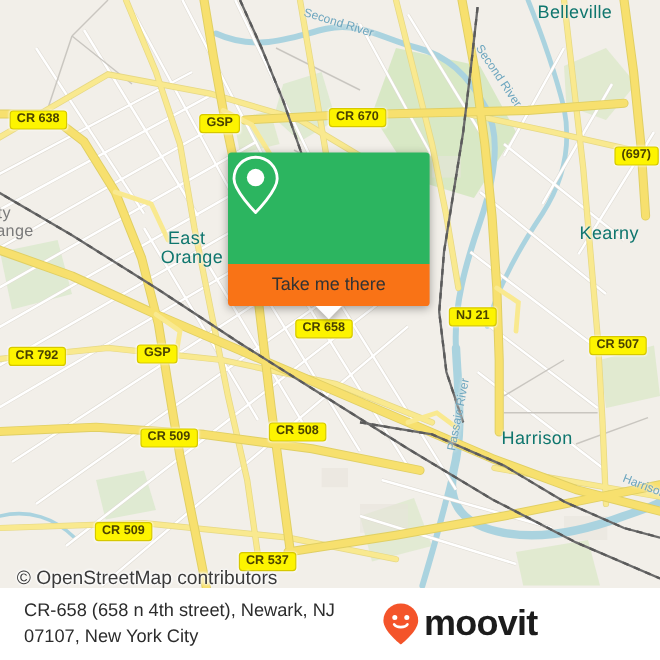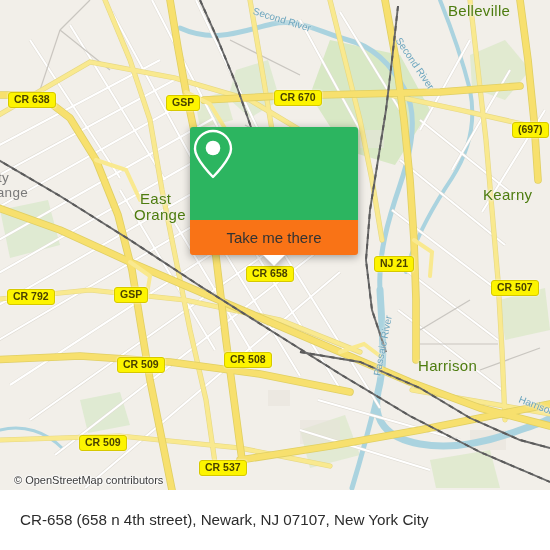--- a/index.html
+++ b/index.html
@@ -12,21 +12,21 @@
 
   
   .map{position:absolute;left:0;top:0;width:550px;height:490px;overflow:hidden;
        background:#f2efe9;}
   .map svg{position:absolute;left:0;top:0;}
 
   
   .place{position:absolute;color:#7d7d7d;font-weight:400;letter-spacing:.3px;
          text-shadow:0 0 3px #f2efe9,0 0 3px #f2efe9,0 0 2px #f2efe9;white-space:pre;}
   .place.city-lg{font-size:19px;color:#6f6f6f;}
-  .place.city-md{font-size:15px;color:#4d7c0f;}
+  .place.city-md{font-size:15px;color:#0f766e;}
   .place.city-sm{font-size:13.5px;color:#7a7a7a;}
 
   
   .waterlabel{position:absolute;color:#6da6bf;font-size:10px;font-style:normal;
               white-space:pre;text-shadow:0 0 3px #f2efe9,0 0 3px #f2efe9;}
 
   
   .shield{position:absolute;background:#fdf400;border:1.6px solid #d6c800;
           border-radius:3px;color:#4a4200;font-size:10.5px;font-weight:700;
           padding:1px 5px 2px;line-height:11px;white-space:nowrap;
@@ -40,21 +40,21 @@
   .card-top{background:#2cb560;height:93px;border-radius:3px 3px 0 0;
             display:flex;align-items:center;justify-content:center;}
   .card-btn{background:#f97316;height:35px;border-radius:0 0 3px 3px;
             display:flex;align-items:center;justify-content:center;
             color:#333;font-size:15px;cursor:pointer;}
   .card-tail{position:absolute;left:50%;top:128px;transform:translateX(-50%);
              width:0;height:0;border-left:11px solid transparent;
              border-right:11px solid transparent;border-top:11px solid #fdfdfd;}
 
   
-  .osm-credit{position:absolute;left:14px;top:474px;font-size:11px;color:#3b3b3b;
+  .osm-credit{position:absolute;left:14px;top:474px;font-size:16px;color:#3b3b3b;
               text-shadow:0 0 3px #fff,0 0 3px #fff,0 0 3px #fff,0 0 2px #fff;
               white-space:nowrap;z-index:6;}
   .footer{position:absolute;left:0;top:490px;width:464px;height:60px;
           background:rgba(255,255,255,.93);display:flex;align-items:center;
           z-index:5;justify-content:center;}
   .footer-text{flex:1;padding:0 16px 0 20px;font-size:15.2px;color:#2c2c2c;
                line-height:22px;}
   .footer-logo{display:flex;align-items:center;padding-right:16px;gap:3px;}
   .logo-word{font-size:30px;font-weight:700;color:#1c1c1c;letter-spacing:-.6px;
              line-height:30px;}
@@ -301,15 +301,24 @@
         <span>Take me there</span>
       </div>
       <div class="card-tail"></div>
     </div>
   </div>
 
   <div class="osm-credit">© OpenStreetMap contributors</div>
 
   <div class="footer">
     <div class="footer-text">CR-658 (658 n 4th street), Newark, NJ 07107, New York City</div>
+    <div class="footer-logo">
+      <svg width="32" height="36" viewBox="0 0 32 36">
+        <path d="M16 1 C8 1 1.5 7.4 1.5 15.2 C1.5 24 16 35 16 35 C16 35 30.5 24 30.5 15.2 C30.5 7.4 24 1 16 1 Z" fill="#f4542a"></path>
+        <circle cx="11" cy="12.5" r="2.1" fill="#ffffff"></circle>
+        <circle cx="21" cy="12.5" r="2.1" fill="#ffffff"></circle>
+        <path d="M10.4 18.2 C12.3 21.4 19.7 21.4 21.6 18.2" fill="none" stroke="#ffffff" stroke-width="2.1" stroke-linecap="round"></path>
+      </svg>
+      <span class="logo-word">moovit</span>
+    </div>
   </div>
 
 </div>
 
 </body></html>

